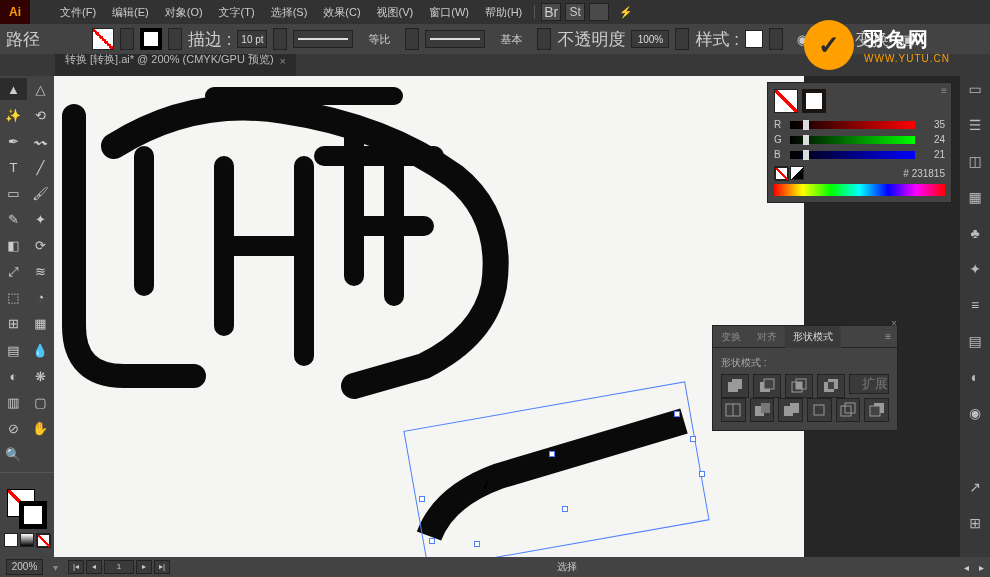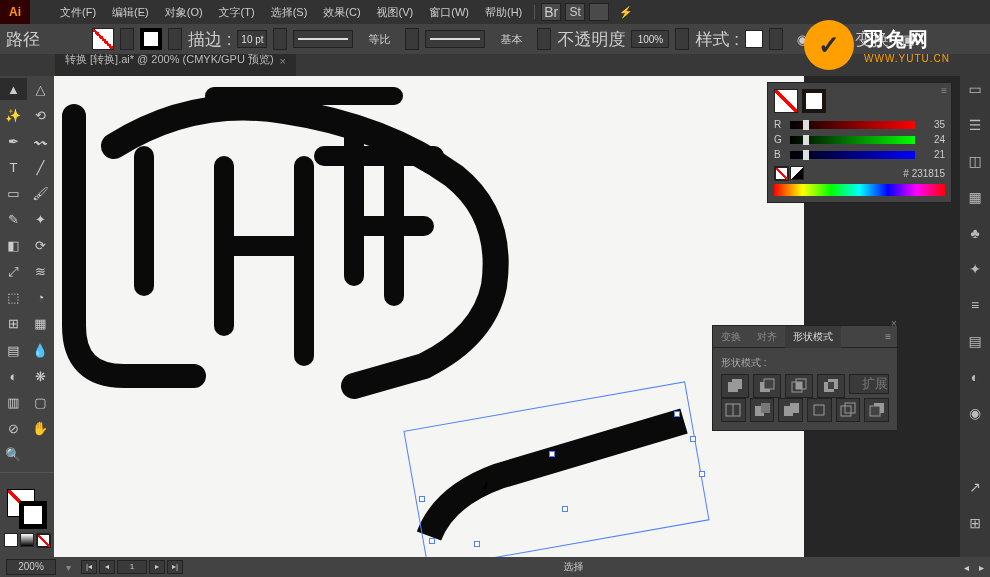--- a/index.html
+++ b/index.html
@@ -59,21 +59,21 @@
 .pf-tab{padding:0 8px;height:22px;line-height:22px;color:#888}
 .pf-tab.active{background:#3a3a3a;color:#ddd}
 .pf-dots{margin-left:auto;padding:0 6px;color:#999}
 .pf-body{padding:8px}
 .pf-row{margin-bottom:0}
 .pf-label{margin-bottom:4px;color:#aaa}
 .pf-btns{display:flex;gap:4px}
 .pf-btn{width:28px;height:24px;background:#3a3a3a;border:1px solid #222;display:flex;align-items:center;justify-content:center}
 .pf-expand{width:40px;height:20px;background:#3a3a3a;border:1px solid #222;margin-left:auto}
 .statusbar{height:20px;background:#434343;display:flex;align-items:center;font-size:10px;color:#ccc;padding:0 6px;gap:10px}
-.sb-zoom{width:50px;background:#3a3a3a;border:1px solid #222;text-align:center;height:16px;line-height:14px}
+.sb-zoom{width:37px;background:#3a3a3a;border:1px solid #222;text-align:center;height:16px;line-height:14px}
 .sb-nav{display:flex;gap:2px}
 .sb-nav div{width:16px;height:14px;background:#3a3a3a;border:1px solid #222;text-align:center;font-size:8px;line-height:12px}
 .watermark{position:absolute;right:40px;top:20px;display:flex;align-items:center;gap:10px;z-index:99}
 .wm-logo{width:50px;height:50px;background:#ffa000;border-radius:50%;display:flex;align-items:center;justify-content:center;font-size:26px;font-weight:bold;color:#2b2b2b}
 .wm-text{color:#fff}
 .wm-cn{font-size:20px;font-weight:bold;letter-spacing:2px}
 .wm-en{font-size:10px;color:#ffa000;letter-spacing:1px}
 .sel-handle{position:absolute;width:6px;height:6px;border:1px solid #4f80ff;background:#fff}
 </style>
 </head>

